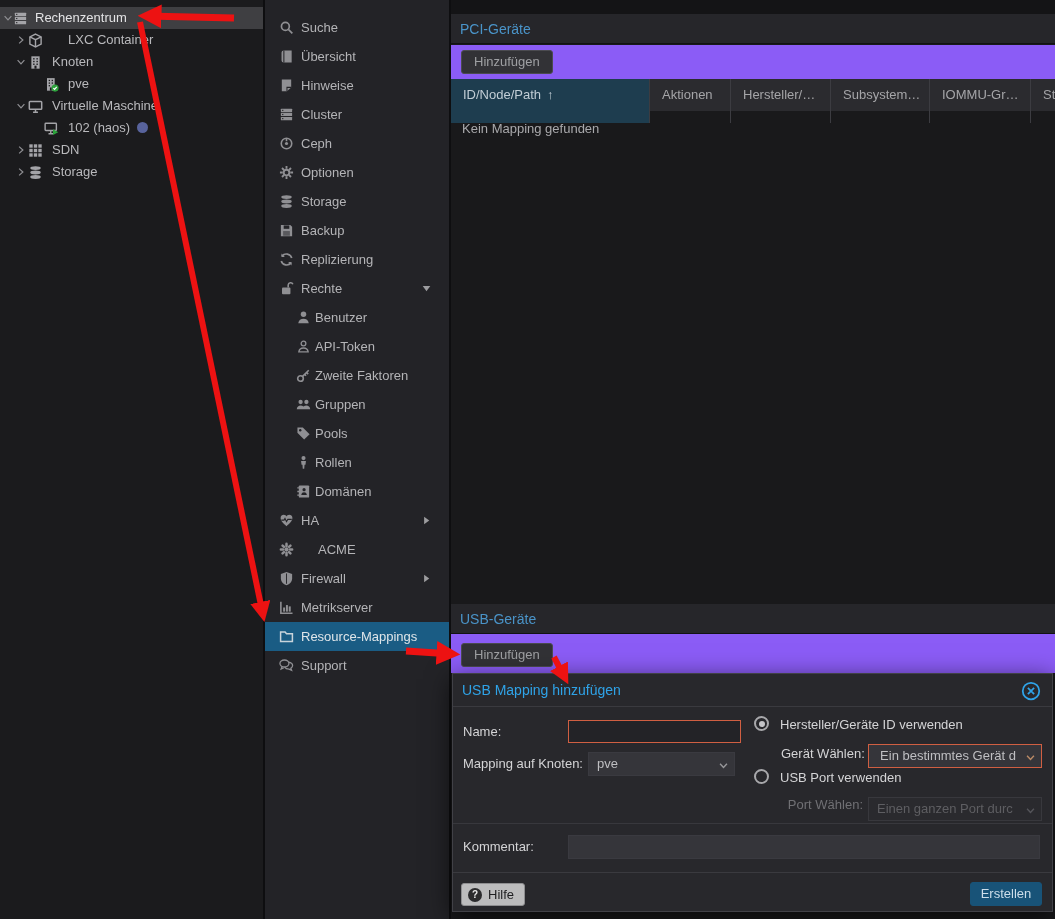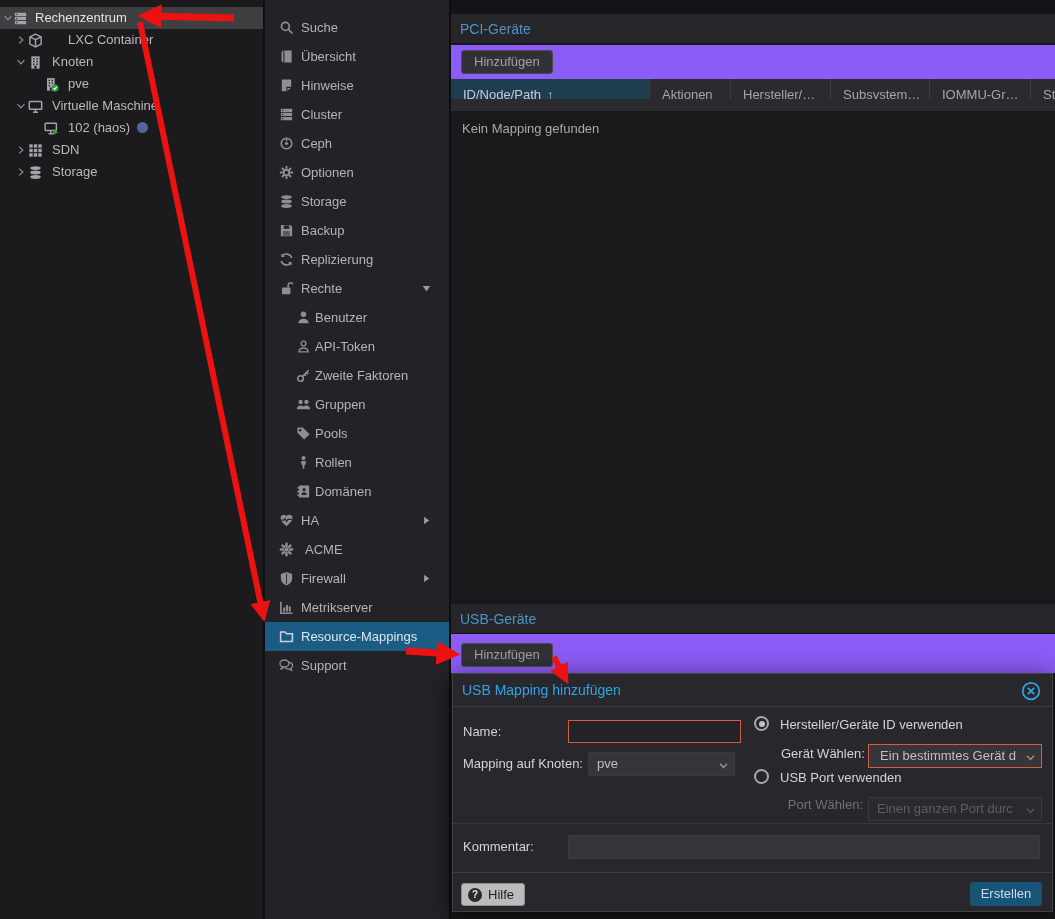--- a/index.html
+++ b/index.html
@@ -27,21 +27,21 @@
   .menu-exp { position:absolute; left:156px; width:11px; height:11px; top:9px; color:#9c9c9f; }
 
   
   #main { left:451px; top:0; width:604px; height:919px; background:#19191b; }
   .top-strip { left:0; top:0; width:604px; height:14px; background:#141416; }
   .panel-head { left:0; width:604px; height:30px; background:#26262a; border-bottom:1px solid #121214; }
   .panel-title { position:absolute; left:9px; top:0; line-height:30px; font-size:14px; color:#4a94c9; }
   .toolbar { left:0; width:604px; background:#8b5cf6; }
   .btn { position:absolute; height:24px; background:#323236; border:1px solid #4b4b50; border-radius:3px; color:#9fa0a3; font-size:13px; text-align:center; line-height:22px; padding:0 12px; cursor:pointer; }
   #pci-thead { left:0; top:79px; width:604px; height:32px; background:#2b2b2f; }
-  .th { position:absolute; top:0; height:20px; line-height:32px; font-size:13px; color:#a5a5a8; padding-left:12px; border-right:1px solid #3c3c41; overflow:hidden; white-space:nowrap; cursor:pointer; }
+  .th { position:absolute; top:0; height:44px; line-height:32px; font-size:13px; color:#a5a5a8; padding-left:12px; border-right:1px solid #3c3c41; overflow:hidden; white-space:nowrap; cursor:pointer; }
   .th.sel { background:#1e3d4f; color:#c2ced6; }
   .sort-arrow { color:#c2ced6; font-size:13px; margin-left:6px; }
   .empty-text { position:absolute; left:11px; top:121px; font-size:13px; color:#a9a9ac; }
 
   
   #dialog { left:452px; top:673px; width:601px; height:239px; background:#28282c; border:1px solid #414147; box-shadow:0 6px 24px rgba(0,0,0,.65); }
   #dlg-head { position:absolute; left:0; top:0; width:100%; height:33px; border-bottom:1px solid #3a3a3f; }
   #dlg-title { position:absolute; left:9px; top:0; line-height:32px; font-size:14px; color:#2fa3e8; }
   #dlg-close { position:absolute; right:11px; top:7px; width:20px; height:20px; color:#2fa3e8; cursor:pointer; }
   .fld-lbl { position:absolute; font-size:13px; color:#d4d4d6; height:22px; line-height:22px; white-space:nowrap; }
@@ -406,21 +406,21 @@
     </div>
     <div class="menu-row" style="top: 535px;">
       <div class="menu-ico" style="left: 14px;">
         <svg viewBox="0 0 16 16" fill="none">
           <circle cx="8" cy="8" r="2.3" fill="currentColor"></circle>
           <g stroke="currentColor" stroke-width="2.7" stroke-linecap="round">
             <path d="M8 2v2.2M8 11.8V14M2 8h2.2M11.8 8H14M3.8 3.8l1.5 1.5M10.7 10.7l1.5 1.5M12.2 3.8l-1.5 1.5M5.3 10.7l-1.5 1.5"></path>
           </g>
         </svg>
       </div>
-      <div class="menu-lbl" style="left: 40px;">ACME</div>
+      <div class="menu-lbl" style="left: 53px;">ACME</div>
     </div>
     <div class="menu-row" style="top: 564px;">
       <div class="menu-ico" style="left: 14px;">
         <svg viewBox="0 0 16 16" fill="none">
           <path d="M8 1l6 2.2v4.6c0 3.9-2.6 6.4-6 7.3-3.4-.9-6-3.4-6-7.3V3.2z" fill="currentColor"></path>
           <path d="M8 2.6v11" stroke="#232327" stroke-width="1"></path>
         </svg>
       </div>
       <div class="menu-lbl" style="left: 36px;">Firewall</div>
       <div class="menu-exp">

